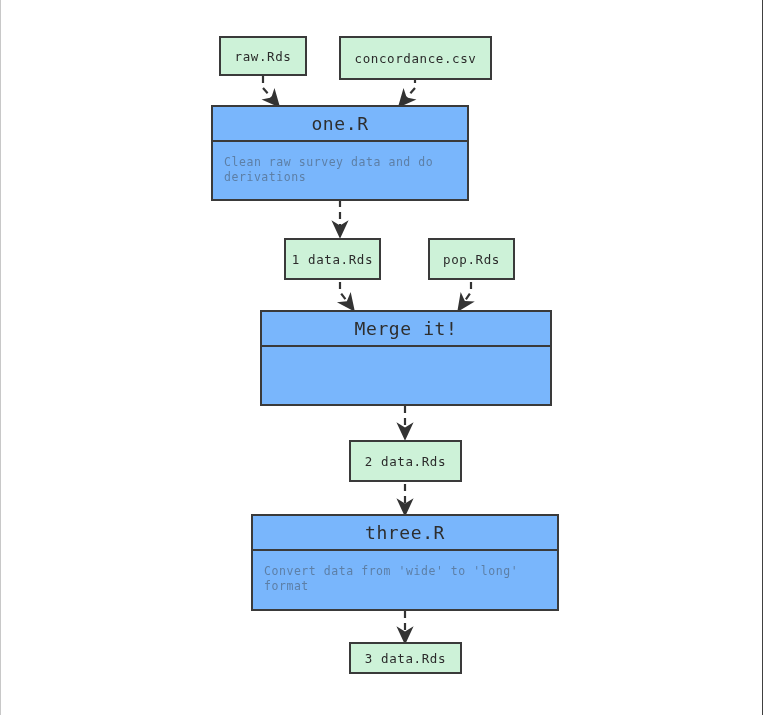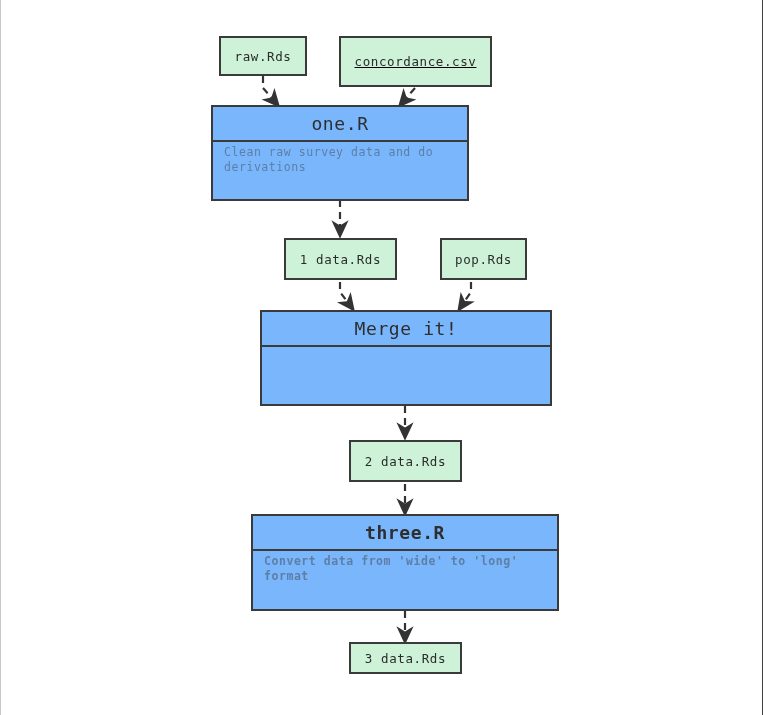--- a/index.html
+++ b/index.html
@@ -70,21 +70,21 @@
     font-family: "DejaVu Sans Mono", monospace;
     font-size: 18px;
     letter-spacing: 0.6px;
     color: #2e2e2e;
     white-space: nowrap;
   }
   .node-script .desc-row {
     flex: 1 1 auto;
     display: flex;
     align-items: flex-start;
-    padding: 3px 11px 0 11px;
+    padding: 13px 11px 0 11px;
   }
   .node-script .desc-row .desc {
     font-family: "DejaVu Sans Mono", monospace;
     font-size: 11.5px;
     line-height: 15px;
     letter-spacing: 0.55px;
     color: #5d7fa6;
     white-space: pre-wrap;
   }
 </style>
@@ -114,53 +114,53 @@
 
     <path d="M 404,484 L 404,512" fill="none" stroke="#333333" stroke-width="2.2" stroke-dasharray="7,5" marker-end="url(#ah)"></path>
 
     <path d="M 404,611 L 404,640" fill="none" stroke="#333333" stroke-width="2.2" stroke-dasharray="7,5" marker-end="url(#ah)"></path>
   </svg>
 
   <div class="node-data" style="left:218px; top:36px; width:88px; height:40px;">
     <span class="label">raw.Rds</span>
   </div>
 
-  <div class="node-data" style="left:338px; top:36px; width:153px; height:51px;text-decoration:underline;">
+  <div class="node-data" style="left:338px; top:36px; width:153px; height:44px;">
     <span class="label">concordance.csv</span>
   </div>
 
   <div class="node-script" style="left:210px; top:105px; width:258px; height:96px;">
     <div class="title-row">
       <span class="title">one.R</span>
     </div>
     <div class="desc-row">
       <span class="desc">Clean raw survey data and do
 derivations</span>
     </div>
   </div>
 
-  <div class="node-data" style="left:283px; top:238px; width:113px; height:42px;">
+  <div class="node-data" style="left:283px; top:238px; width:97px; height:42px;">
     <span class="label">1 data.Rds</span>
   </div>
 
-  <div class="node-data" style="left:439px; top:238px; width:87px; height:42px;">
+  <div class="node-data" style="left:427px; top:238px; width:87px; height:42px;">
     <span class="label">pop.Rds</span>
   </div>
 
   <div class="node-script" style="left:259px; top:310px; width:292px; height:96px;gap:13px;">
     <div class="title-row">
       <span class="title">Merge it!</span>
     </div>
   </div>
 
   <div class="node-data" style="left:348px; top:440px; width:113px; height:42px;text-align:right;">
     <span class="label">2 data.Rds</span>
   </div>
 
-  <div class="node-script" style="left:250px; top:514px; width:308px; height:97px;font-weight:bold;">
+  <div class="node-script" style="left:250px; top:514px; width:308px; height:97px;">
     <div class="title-row">
       <span class="title">three.R</span>
     </div>
     <div class="desc-row">
       <span class="desc">Convert data from 'wide' to 'long'
 format</span>
     </div>
   </div>
 
   <div class="node-data" style="left:348px; top:642px; width:113px; height:32px;">

